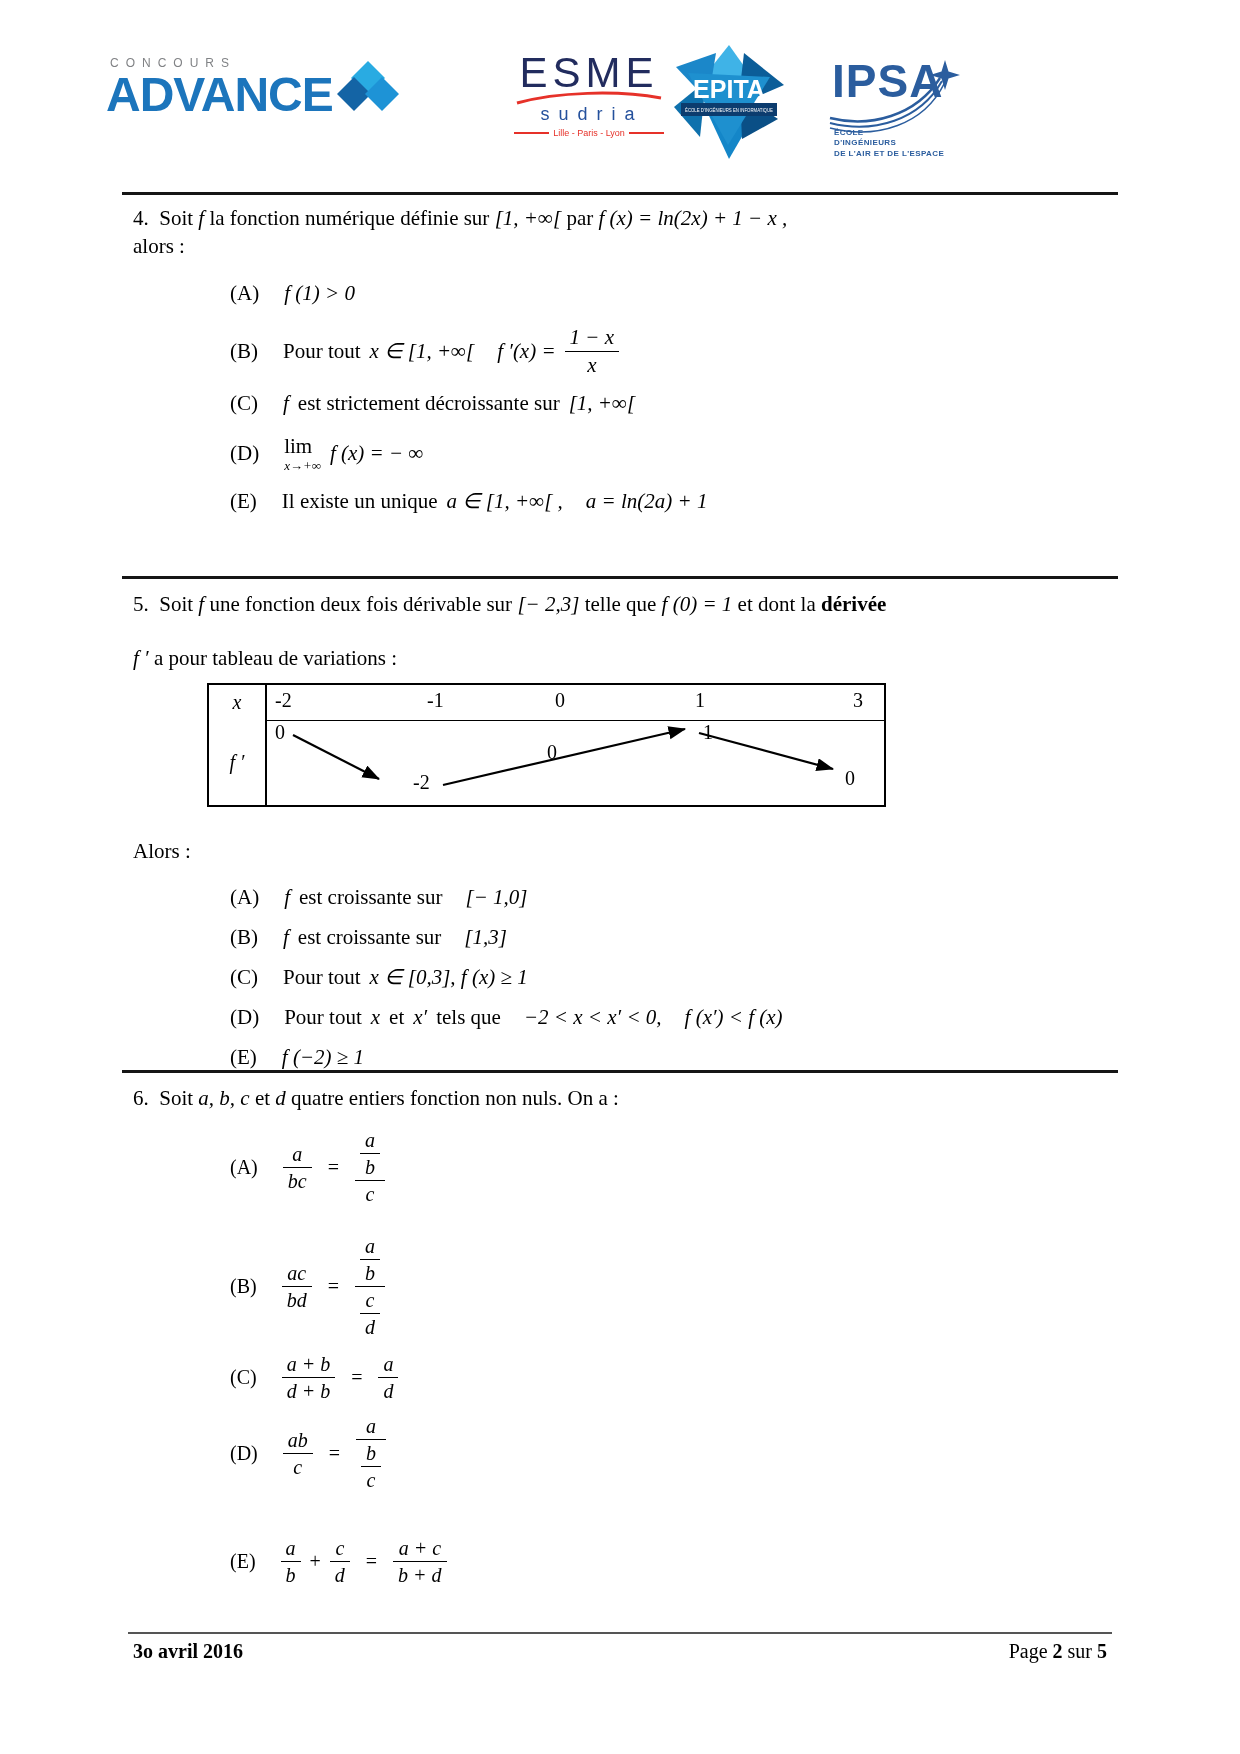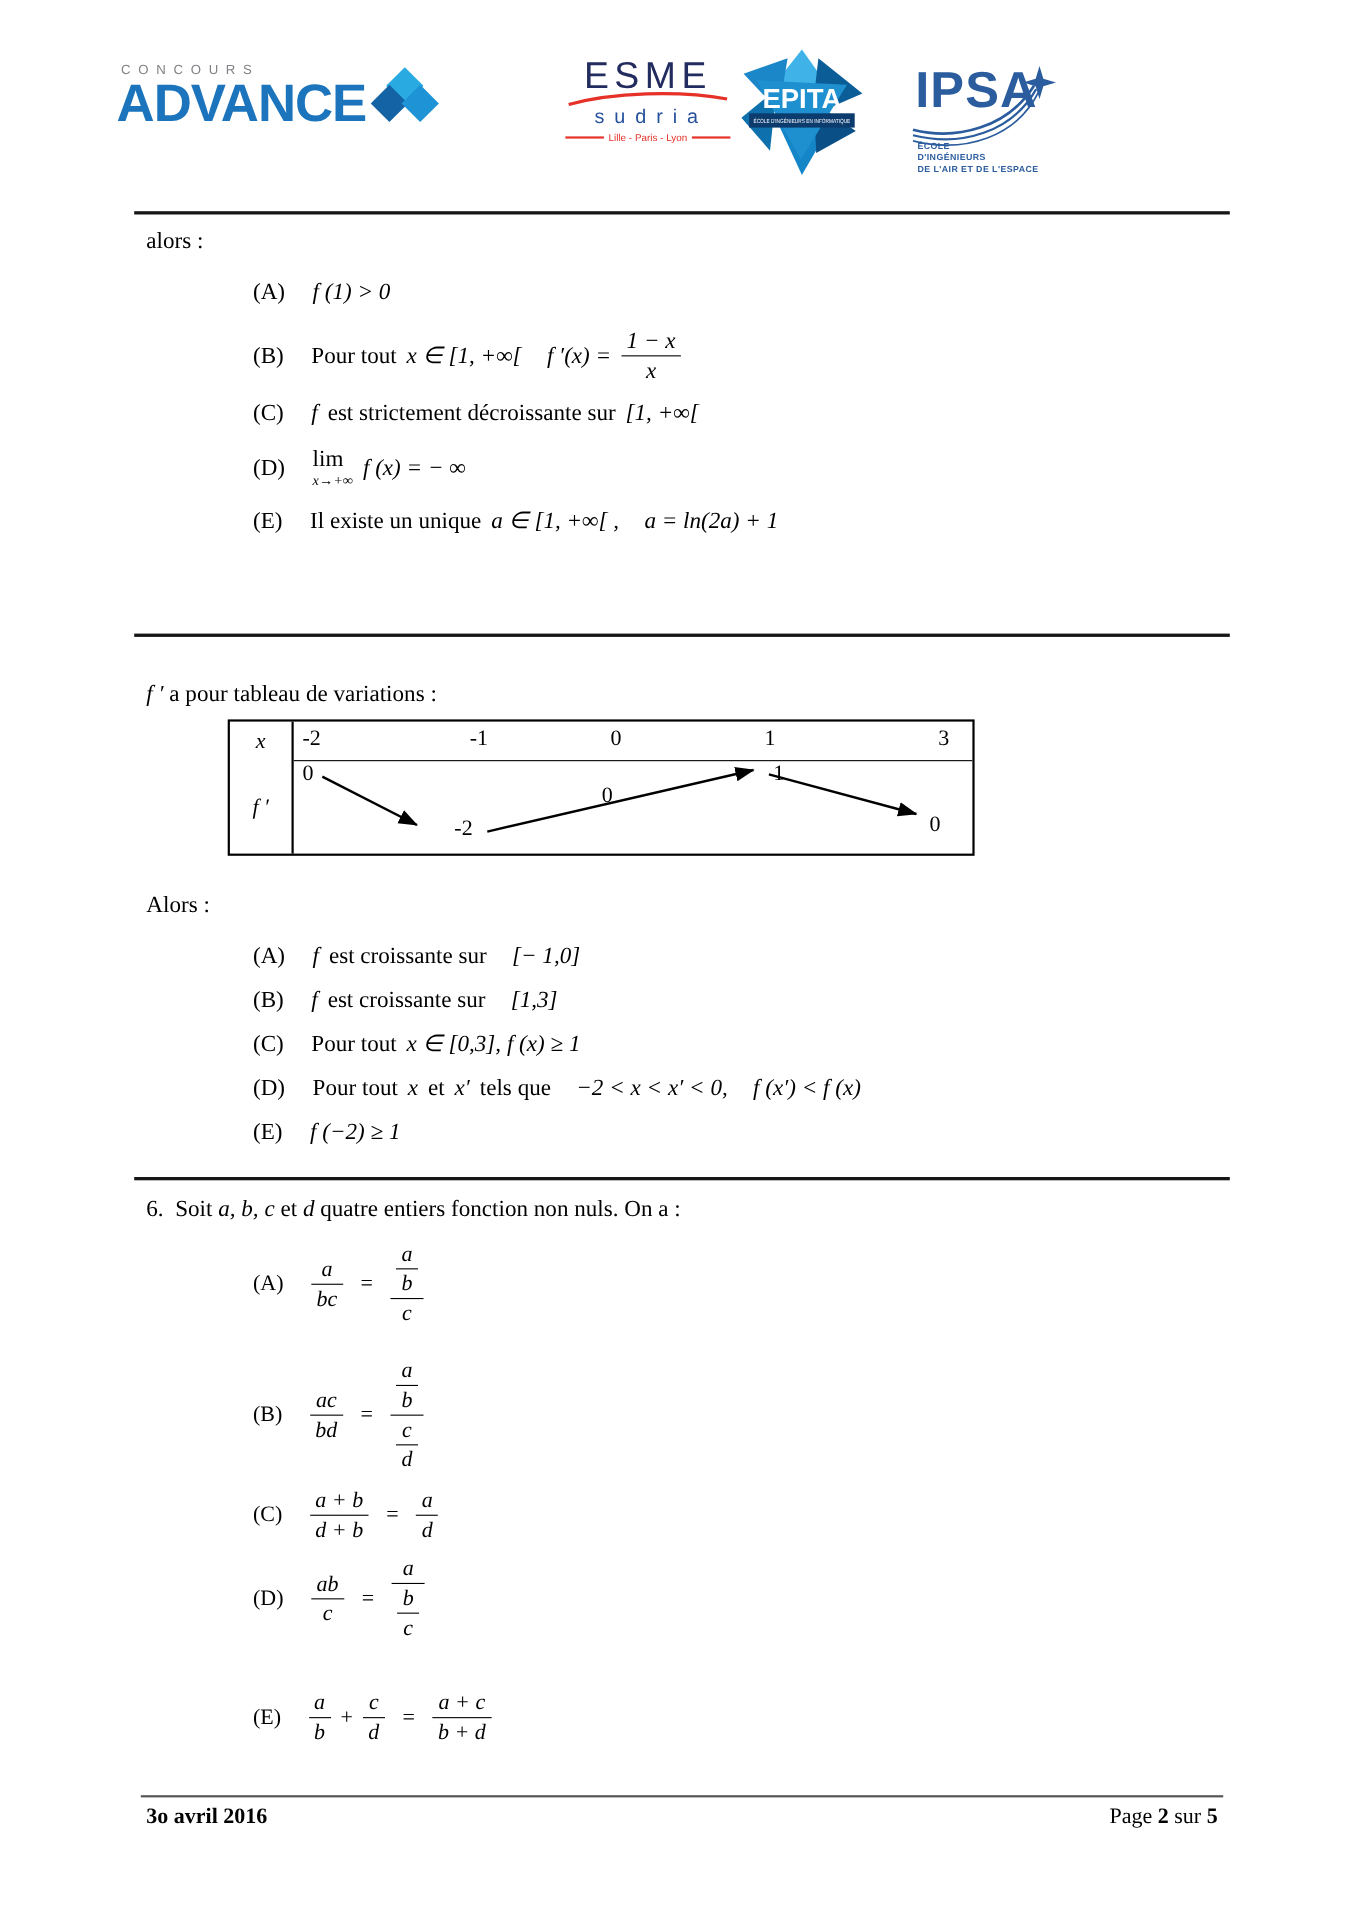--- a/index.html
+++ b/index.html
@@ -11,21 +11,21 @@
   .lg-adv{left:106px;top:56px;width:210px}
   .adv-top{font-size:12px;letter-spacing:7px;color:#808285;font-weight:500;margin-left:4px}
   .adv-row{display:flex;align-items:flex-start}
   .adv-main{font-size:48px;font-weight:bold;color:#1c75bc;letter-spacing:-1px;line-height:1.05}
   .adv-dia{position:relative;width:66px;height:64px;margin-left:2px;margin-top:-6px}
   .adv-dia i{position:absolute;width:24px;height:24px;transform:rotate(45deg)}
   .adv-dia .d1{background:#29abe2;left:21px;top:2px}
   .adv-dia .d2{background:#1464a5;left:7px;top:18px}
   .adv-dia .d3{background:#1e93d6;left:35px;top:18px}
   .lg-esme{left:514px;top:52px;width:150px;text-align:center}
-  .esme-main{font-size:34px;color:#222c5e;letter-spacing:5px;font-weight:500;line-height:1}
+  .esme-main{font-size:42px;color:#222c5e;letter-spacing:5px;font-weight:500;line-height:1}
   .esme-swoosh{display:block;margin:-4px auto 0}
   .esme-sub{font-size:18px;color:#24509c;letter-spacing:9px;font-weight:500;margin-top:-2px;margin-left:6px}
   .esme-cities{display:flex;align-items:center;gap:4px;margin-top:3px}
   .esme-cities .cl{flex:1;height:2px;background:#e63129}
   .esme-cities .ct{font-size:9px;color:#e63129;white-space:nowrap}
   .lg-epita{left:668px;top:41px;width:122px;height:122px}
   .lg-ipsa{left:824px;top:54px;width:140px;height:112px}
   .ipsa-main{position:absolute;left:8px;top:4px;font-size:46px;font-weight:bold;color:#2b5d9e;letter-spacing:1px;line-height:1}
   .ipsa-sub{position:absolute;left:10px;top:74px;font-size:8px;color:#2b5d9e;line-height:1.3;letter-spacing:.4px;font-weight:bold}
   .ipsa-svg{position:absolute;left:0;top:0}
@@ -147,20 +147,29 @@
     <div class="ipsa-sub">
       <div>ÉCOLE</div>
       <div>D'INGÉNIEURS</div>
       <div>DE L'AIR ET DE L'ESPACE</div>
     </div>
   </div>
 
   <div class="rule r1"></div>
 
   <section class="q q4">
+    <p class="qline">
+      <span>4.</span>&nbsp;
+      <span class="rm">Soit</span>
+      <span class="mi">f</span>
+      <span class="rm">la fonction numérique définie sur</span>
+      <span class="mi">[1, +∞[</span>
+      <span class="rm">par</span>
+      <span class="mi">f (x) = ln(2x) + 1 − x ,</span>
+    </p>
     <p class="qline">alors :</p>
 
     <div class="opts">
       <div class="opt opt-a">
         <span class="olab">(A)</span>
         <span class="mi">f (1) &gt; 0</span>
       </div>
       <div class="opt opt-b">
         <span class="olab">(B)</span>
         <span class="rm">Pour tout</span>
@@ -190,20 +199,31 @@
         <span class="rm">Il existe un unique</span>
         <span class="mi">a ∈ [1, +∞[ ,</span>
         <span class="mi gap2">a = ln(2a) + 1</span>
       </div>
     </div>
   </section>
 
   <div class="rule r2"></div>
 
   <section class="q q5">
+    <p class="qline">
+      <span>5.</span>&nbsp;
+      <span class="rm">Soit</span>
+      <span class="mi">f</span>
+      <span class="rm">une fonction deux fois dérivable sur</span>
+      <span class="mi">[− 2,3]</span>
+      <span class="rm">telle que</span>
+      <span class="mi">f (0) = 1</span>
+      <span class="rm">et dont la</span>
+      <span class="rm b">dérivée</span>
+    </p>
     <p class="qline line2">
       <span class="mi">f ′</span>
       <span class="rm">a pour tableau de variations :</span>
     </p>
 
     <div class="vtable">
       <div class="vt-left">
         <div class="vt-x mi">x</div>
         <div class="vt-f mi">f ′</div>
       </div>

